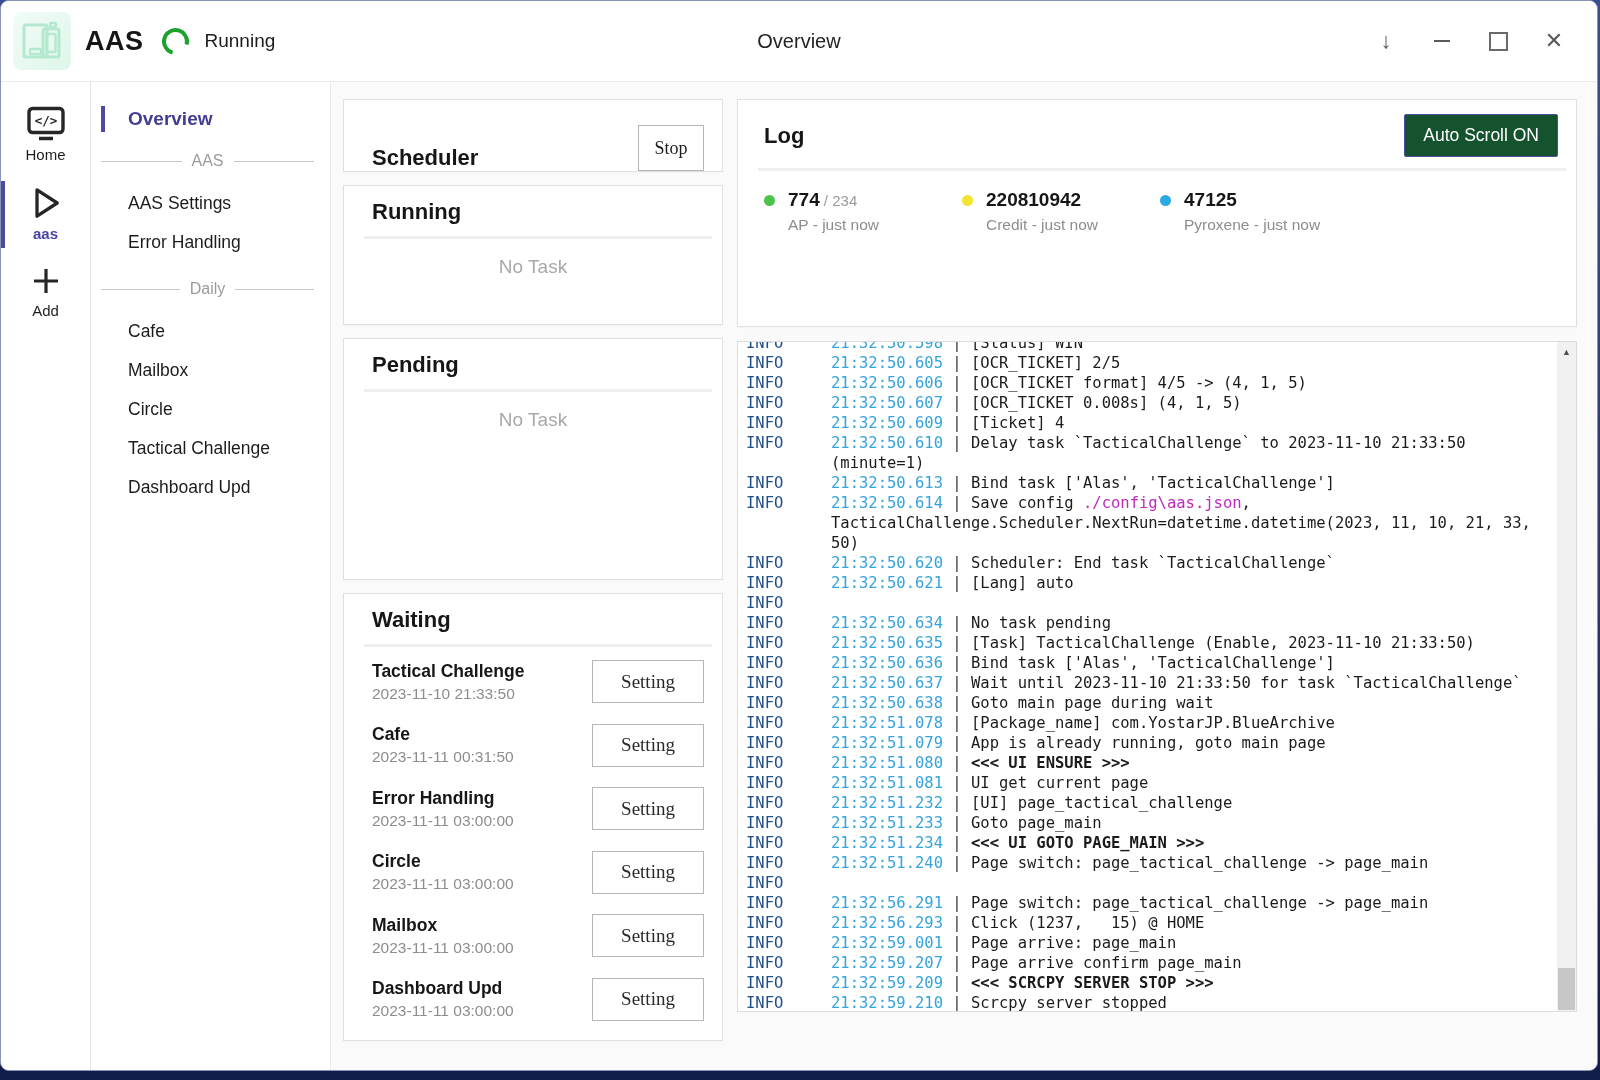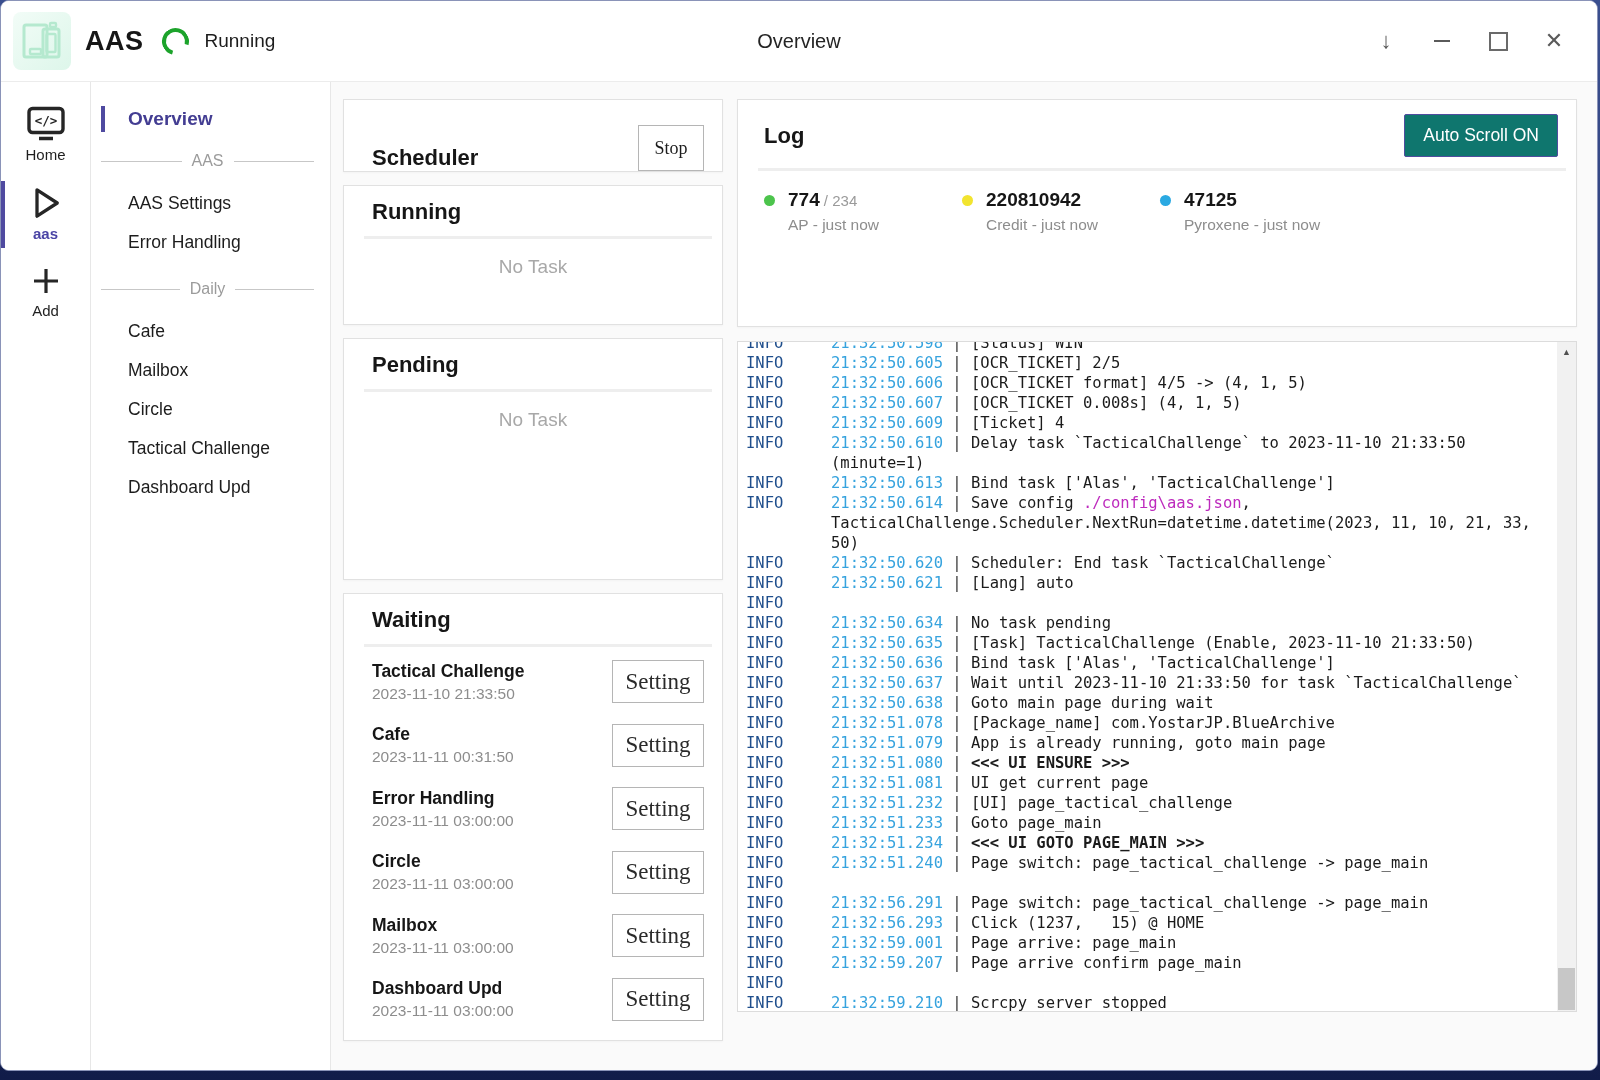--- a/index.html
+++ b/index.html
@@ -58,25 +58,25 @@
   .taskcard.pending{height:242px;flex:0 0 242px;}
   .taskcard .card-title{padding-left:28px;}
   .notask{text-align:center;color:#a8a8a8;font-size:19px;margin-top:17px;}
   
   .waitcard{height:448px;flex:0 0 448px;padding-top:13px;}
   .waitcard .card-title{padding-left:28px;}
   .wait-list{padding:3px 18px 0 28px;}
   .wait-item{height:63.5px;display:flex;align-items:center;justify-content:space-between;}
   .wi-name{font-size:17.5px;font-weight:600;color:#161616;}
   .wi-date{font-size:15.5px;color:#8d8d8d;margin-top:3px;}
-  .btn-setting{width:92px;height:43px;font-size:23px;color:#2a2a2a;}
+  .btn-setting{width:112px;height:43px;font-size:19px;color:#2a2a2a;}
   
   .logcard{height:228px;flex:0 0 228px;padding-top:14px;}
   .log-head{display:flex;align-items:center;justify-content:space-between;padding:0 18px 0 26px;}
-  .btn-autoscroll{height:43px;padding:0 18px;background:#0f766e;border:1px solid #504d9f;color:#fff;font-size:17.5px;border-radius:2px;cursor:pointer;font-family:inherit;}
+  .btn-autoscroll{height:43px;padding:0 18px;background:#14532d;border:1px solid #504d9f;color:#fff;font-size:17.5px;border-radius:2px;cursor:pointer;font-family:inherit;}
   .stats{display:flex;padding:18px 0 0 26px;}
   .stat{display:flex;gap:13px;width:198px;}
   .stat:last-child{width:auto;}
   .dot{width:11px;height:11px;border-radius:50%;margin-top:6px;flex:0 0 11px;}
   .stat-val{font-size:19px;font-weight:bold;color:#161616;}
   .stat-extra{font-size:15px;font-weight:normal;color:#9a9a9a;}
   .stat-label{font-size:15.5px;color:#8d8d8d;margin-top:5px;}
   
   .logbox{height:671px;flex:0 0 671px;border:1px solid #dcdcdc;background:#fff;position:relative;overflow:hidden;box-sizing:border-box;}
   .log-lines{margin:-9px 0 0 0;padding:0 35px 0 8px;font-family:"DejaVu Sans Mono",monospace;font-size:15.5px;line-height:20px;color:#1b1b1b;}
@@ -387,20 +387,21 @@
               <div class="log-line">
                 <span class="lvl">INFO</span>
                 <span class="rest"><span class="time">21:32:59.001</span><span class="sep"> | </span><span>Page arrive: page_main</span></span>
               </div>
               <div class="log-line">
                 <span class="lvl">INFO</span>
                 <span class="rest"><span class="time">21:32:59.207</span><span class="sep"> | </span><span>Page arrive confirm page_main</span></span>
               </div>
               <div class="log-line">
                 <span class="lvl">INFO</span>
+                <span class="rest"><span class="time">21:32:59.209</span><span class="sep"> | </span><span class="b">&lt;&lt;&lt; SCRCPY SERVER STOP &gt;&gt;&gt;</span></span>
               </div>
               <div class="log-line">
                 <span class="lvl">INFO</span>
                 <span class="rest"><span class="time">21:32:59.210</span><span class="sep"> | </span><span>Scrcpy server stopped</span></span>
               </div>
             </div>
           <div class="vscroll">
             <div class="vs-up">▲</div>
             <div class="vs-thumb"></div>
           </div>

